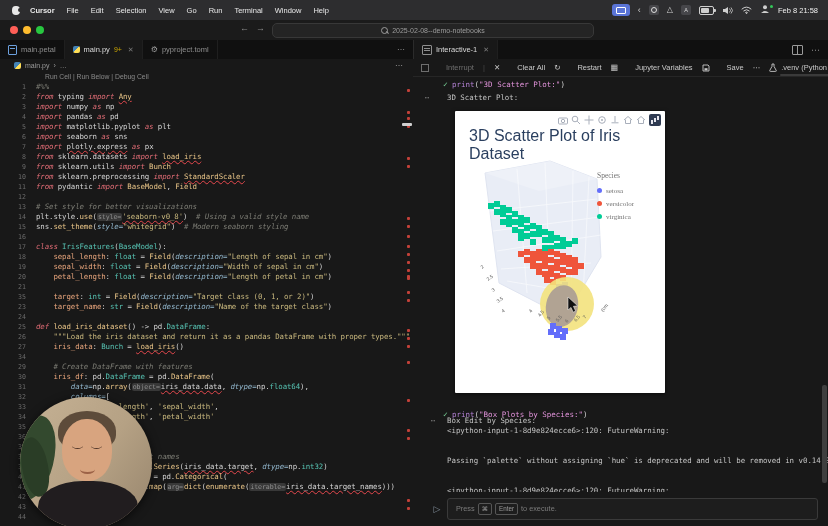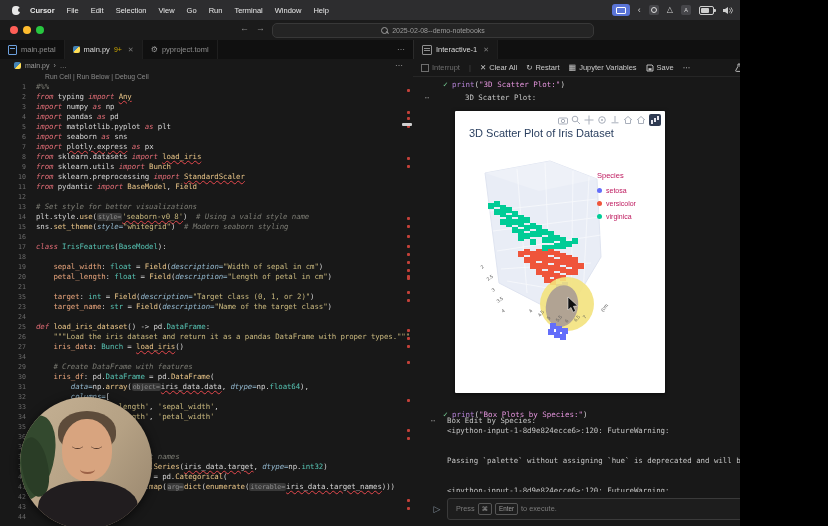--- a/index.html
+++ b/index.html
@@ -1,16 +1,16 @@
 <!DOCTYPE html>
 <html><head>
 <meta charset="utf-8">
 <style>
   html,body{margin:0;padding:0;background:#000;}
-  #screen{position:relative;width:740px;height:526px;overflow:hidden;background:#181818;
+  #screen{position:relative;width:828px;height:526px;overflow:hidden;background:#181818;
     font-family:"Liberation Sans",sans-serif;-webkit-font-smoothing:antialiased;}
   
   .menubar{position:absolute;left:0;top:0;width:828px;height:20px;background:#2d2d2f;
     display:flex;align-items:center;color:#e8e8e8;font-size:7.5px;}
   .apple-glyph{width:8px;height:9px;background:#e8e8e8;border-radius:45% 45% 48% 48%;
     margin:0 10px 0 12px;position:relative;flex:none;}
   .apple-glyph:before{content:"";position:absolute;right:-2px;top:2px;width:4px;height:4px;border-radius:50%;background:#2d2d2f;}
   .mb-app{font-weight:bold;margin-right:12px;}
   .mb-item{margin-right:12px;}
   .mb-right{margin-left:auto;display:flex;align-items:center;gap:8px;padding-right:10px;}
@@ -72,21 +72,21 @@
   .tk-a{color:#93b8ce;font-style:italic}
   .tk-h{background:#383838;color:#8f8f8f;border-radius:2px;padding:0 1px;font-size:6.6px;}
   .u{text-decoration:underline;text-decoration-style:wavy;text-decoration-color:#e5484d;text-decoration-thickness:1px;text-underline-offset:1px;}
   #ruler{position:absolute;right:3px;top:0;width:5px;height:467px;}
   .rdot{position:absolute;width:3px;background:#c24038;border-radius:1px;right:0;}
   .rview{position:absolute;right:1px;top:64px;width:10px;height:3px;background:#cfcfcf;border-radius:1px;}
   
   .ipane{position:absolute;left:413px;top:59px;width:415px;height:467px;background:#181818;overflow:hidden;}
   .itoolbar{position:absolute;left:0;top:0;width:100%;height:18px;border-bottom:1px solid #262626;
     display:flex;align-items:center;gap:9px;padding-left:8px;font-size:7.5px;color:#c9c9c9;box-sizing:border-box;}
-  .tbtn{display:flex;align-items:center;gap:3px;white-space:nowrap;}
+  .tbtn{display:flex;align-items:center;gap:17px;white-space:nowrap;}
   .tbtn.dim{color:#6e6e6e;}
   .tsep{color:#4a4a4a;}
   .sqr{width:6px;height:6px;border:1px solid #6e6e6e;}
   .gridglyph{font-size:8px;line-height:8px;color:#c9c9c9;}
   .kernel{margin-left:auto;display:flex;align-items:center;gap:4px;padding-right:10px;white-space:nowrap;position:relative;}
   .kernel .prog{position:absolute;right:12px;bottom:-4px;width:70px;height:2px;background:#3a3a3a;border-radius:1px;}
   .cellrow{position:absolute;left:0;height:12px;display:flex;align-items:center;font-family:"DejaVu Sans Mono",monospace;font-size:7.5px;}
   .cellrow .chk{color:#73c991;width:13px;text-align:center;margin-left:26px;font-size:8px;}
   .tk-pk{color:#b583d6}.tk-pw{color:#d4d4d4}.tk-ps{color:#e394dc}
   .outrow{position:absolute;left:0;display:flex;font-family:"DejaVu Sans Mono",monospace;font-size:7.4px;color:#c5c5c5;}
@@ -100,23 +100,23 @@
     display:flex;align-items:center;color:#7c7c7c;font-size:7.3px;padding-left:8px;gap:3px;}
   .key{border:1px solid #565656;border-radius:2px;padding:0 3px;font-size:6.3px;color:#9a9a9a;height:10px;line-height:10px;display:inline-block;}
   .iscroll{position:absolute;right:1px;top:326px;width:5px;height:98px;background:#3f3f3f;border-radius:2px;z-index:6;}
   
   .plotcard{position:absolute;left:42px;top:52px;width:210px;height:282px;background:#ffffff;border-radius:1px;
     box-shadow:0 1px 4px rgba(0,0,0,.55);}
   .modebar{position:absolute;right:4px;top:3px;display:flex;align-items:center;gap:3px;}
   .modebar svg{display:block;}
   .plotly-logo{width:12px;height:12px;background:#2f3b52;border-radius:2px;position:relative;}
   .plotly-logo:before{content:"";position:absolute;left:2px;bottom:2px;width:2px;height:4px;background:#e8e8f0;box-shadow:3px -2px 0 #e8e8f0,6px -4px 0 #e8e8f0;}
-  .plot-title{position:absolute;left:14px;top:16px;font-size:11px;color:#2a3f5f;}
+  .plot-title{position:absolute;left:14px;top:16px;font-size:16px;color:#2a3f5f;}
   .plotsvg{position:absolute;left:0;top:0;}
-  .legend{position:absolute;right:6px;top:60px;width:62px;color:#be185d;}
+  .legend{position:absolute;right:6px;top:60px;width:62px;color:#737373;font-family:Liberation Serif, serif;}
   .legend .lt-title{font-size:7.5px;margin-bottom:4px;}
   .legend .li{display:flex;align-items:center;gap:4px;font-size:7px;height:13px;}
   .legend .sw{width:5px;height:5px;border-radius:50%;flex:none;}
   
   .webcam{position:absolute;left:20px;top:397px;width:132px;height:132px;border-radius:50%;overflow:hidden;
     background:linear-gradient(125deg,#c6b295 0%,#b5a184 55%,#96846c 100%);box-shadow:0 2px 10px rgba(0,0,0,.65);z-index:9;}
   .wc-plant{position:absolute;left:-8px;top:18px;width:42px;height:86px;background:#33492e;border-radius:50% 60% 55% 50%;transform:rotate(14deg);}
   .wc-plant2{position:absolute;left:2px;top:40px;width:26px;height:60px;background:#2a3d26;border-radius:60% 50% 55% 50%;transform:rotate(-12deg);}
   .wc-hair{position:absolute;left:38px;top:14px;width:58px;height:40px;background:#5d4b3a;border-radius:50% 50% 40% 40%;}
   .wc-face{position:absolute;left:42px;top:22px;width:50px;height:62px;background:#d8a47f;border-radius:48% 48% 46% 46%;}
@@ -291,20 +291,21 @@
         <div class="line">
           <span class="ln">16</span>
           <span class="lt"></span>
         </div>
         <div class="line">
           <span class="ln">17</span>
           <span class="lt"><span class="tk-k">class </span><span class="tk-t">IrisFeatures</span><span class="tk-w">(</span><span class="tk-t">BaseModel</span><span class="tk-w">):</span></span>
         </div>
         <div class="line">
           <span class="ln">18</span>
+          <span class="lt"><span class="tk-w">    </span><span class="tk-o">sepal_length</span><span class="tk-w">: </span><span class="tk-t">float</span><span class="tk-w"> = </span><span class="tk-f">Field</span><span class="tk-w">(</span><span class="tk-a">description=</span><span class="tk-s">"Length of sepal in cm"</span><span class="tk-w">)</span></span>
         </div>
         <div class="line">
           <span class="ln">19</span>
           <span class="lt"><span class="tk-w">    </span><span class="tk-o">sepal_width</span><span class="tk-w">: </span><span class="tk-t">float</span><span class="tk-w"> = </span><span class="tk-f">Field</span><span class="tk-w">(</span><span class="tk-a">description=</span><span class="tk-s">"Width of sepal in cm"</span><span class="tk-w">)</span></span>
         </div>
         <div class="line">
           <span class="ln">20</span>
           <span class="lt"><span class="tk-w">    </span><span class="tk-o">petal_length</span><span class="tk-w">: </span><span class="tk-t">float</span><span class="tk-w"> = </span><span class="tk-f">Field</span><span class="tk-w">(</span><span class="tk-a">description=</span><span class="tk-s">"Length of petal in cm"</span><span class="tk-w">)</span></span>
         </div>
         <div class="line">
@@ -468,21 +469,21 @@
         <span class="prog"></span>
       </span>
     </div>
 
     <div class="cellrow" style="top:19px">
       <span class="chk">✓</span>
       <span id="cell1-code" style="white-space:pre"><span class="tk-pk">print</span><span class="tk-pw">(</span><span class="tk-ps">"3D Scatter Plot:"</span><span class="tk-pw">)</span></span>
     </div>
     <div class="outrow" style="top:34px">
       <span class="gut">⋯</span>
-      <span class="oline" style="margin-left:24px">3D Scatter Plot:</span>
+      <span class="oline" style="margin-left:6px">3D Scatter Plot:</span>
     </div>
 
     <div class="plotcard">
       <div class="modebar">
         <svg width="10" height="9" viewBox="0 0 10 9">
             <rect x=".5" y="2" width="9" height="6" rx="1" fill="none" stroke="#a9afbb"></rect>
             <circle cx="5" cy="5" r="1.7" fill="none" stroke="#a9afbb"></circle>
           </svg>
         <svg width="10" height="10" viewBox="0 0 10 10">
             <circle cx="4" cy="4" r="2.8" fill="none" stroke="#a9afbb"></circle>

